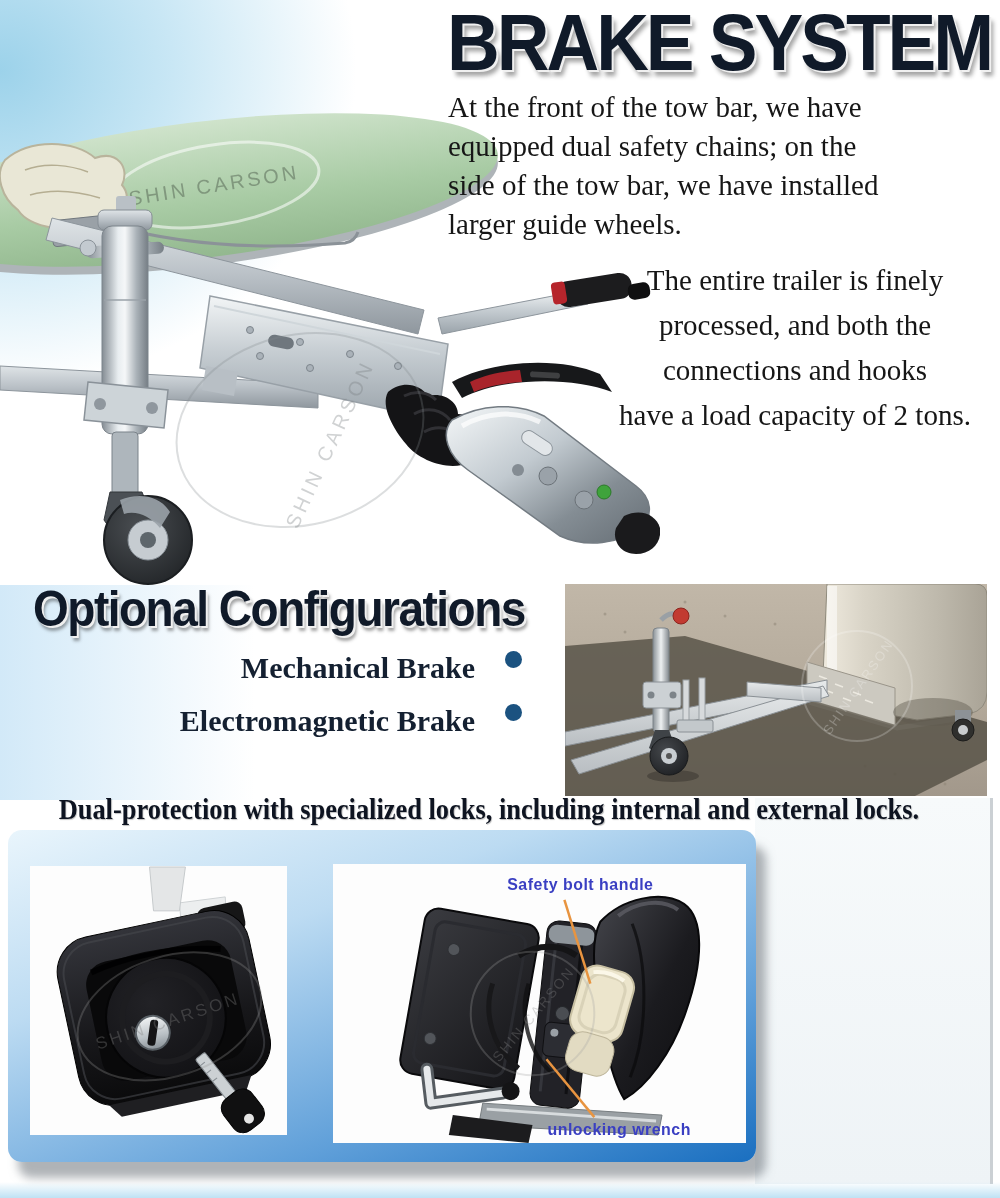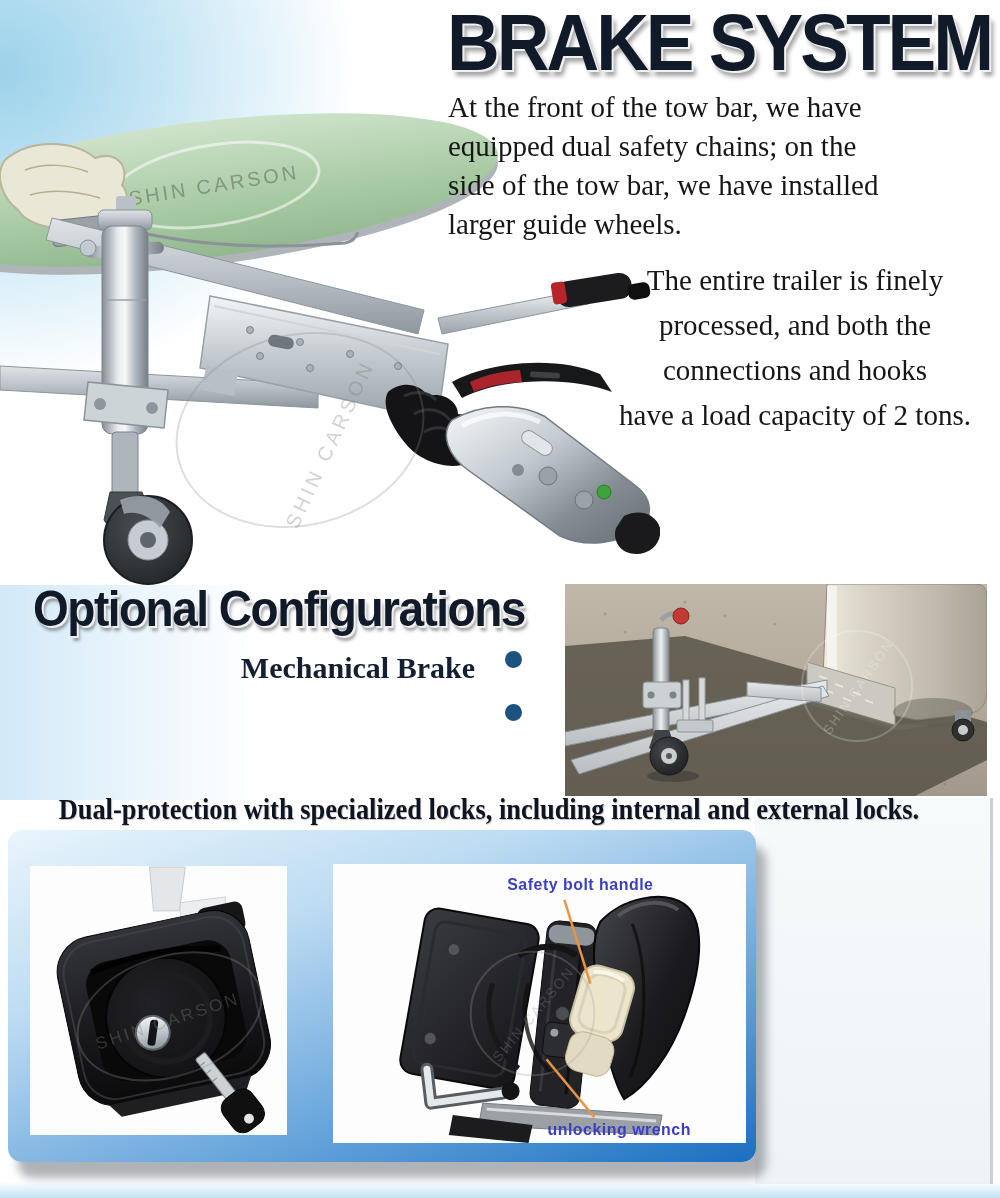--- a/index.html
+++ b/index.html
@@ -187,20 +187,21 @@
 connections and hooks
 have a load capacity of 2 tons.</div>
 
   <div class="section-title">Optional Configurations</div>
   <div class="options">
     <div class="option-row">
       <span class="option-label">Mechanical Brake</span>
       <span class="option-dot"></span>
     </div>
     <div class="option-row">
+      <span class="option-label">Electromagnetic Brake</span>
       <span class="option-dot"></span>
     </div>
   </div>
 
   <svg class="layer-photo" style="left:565px;top:584px" width="422" height="212" viewBox="0 0 422 212">
     <defs>
       <linearGradient id="concrete" x1="0" y1="0" x2="0" y2="1">
         <stop offset="0" stop-color="#c1b7a8"></stop>
           <stop offset="0.55" stop-color="#b3a99a"></stop>
         <stop offset="1" stop-color="#a2988b"></stop>

